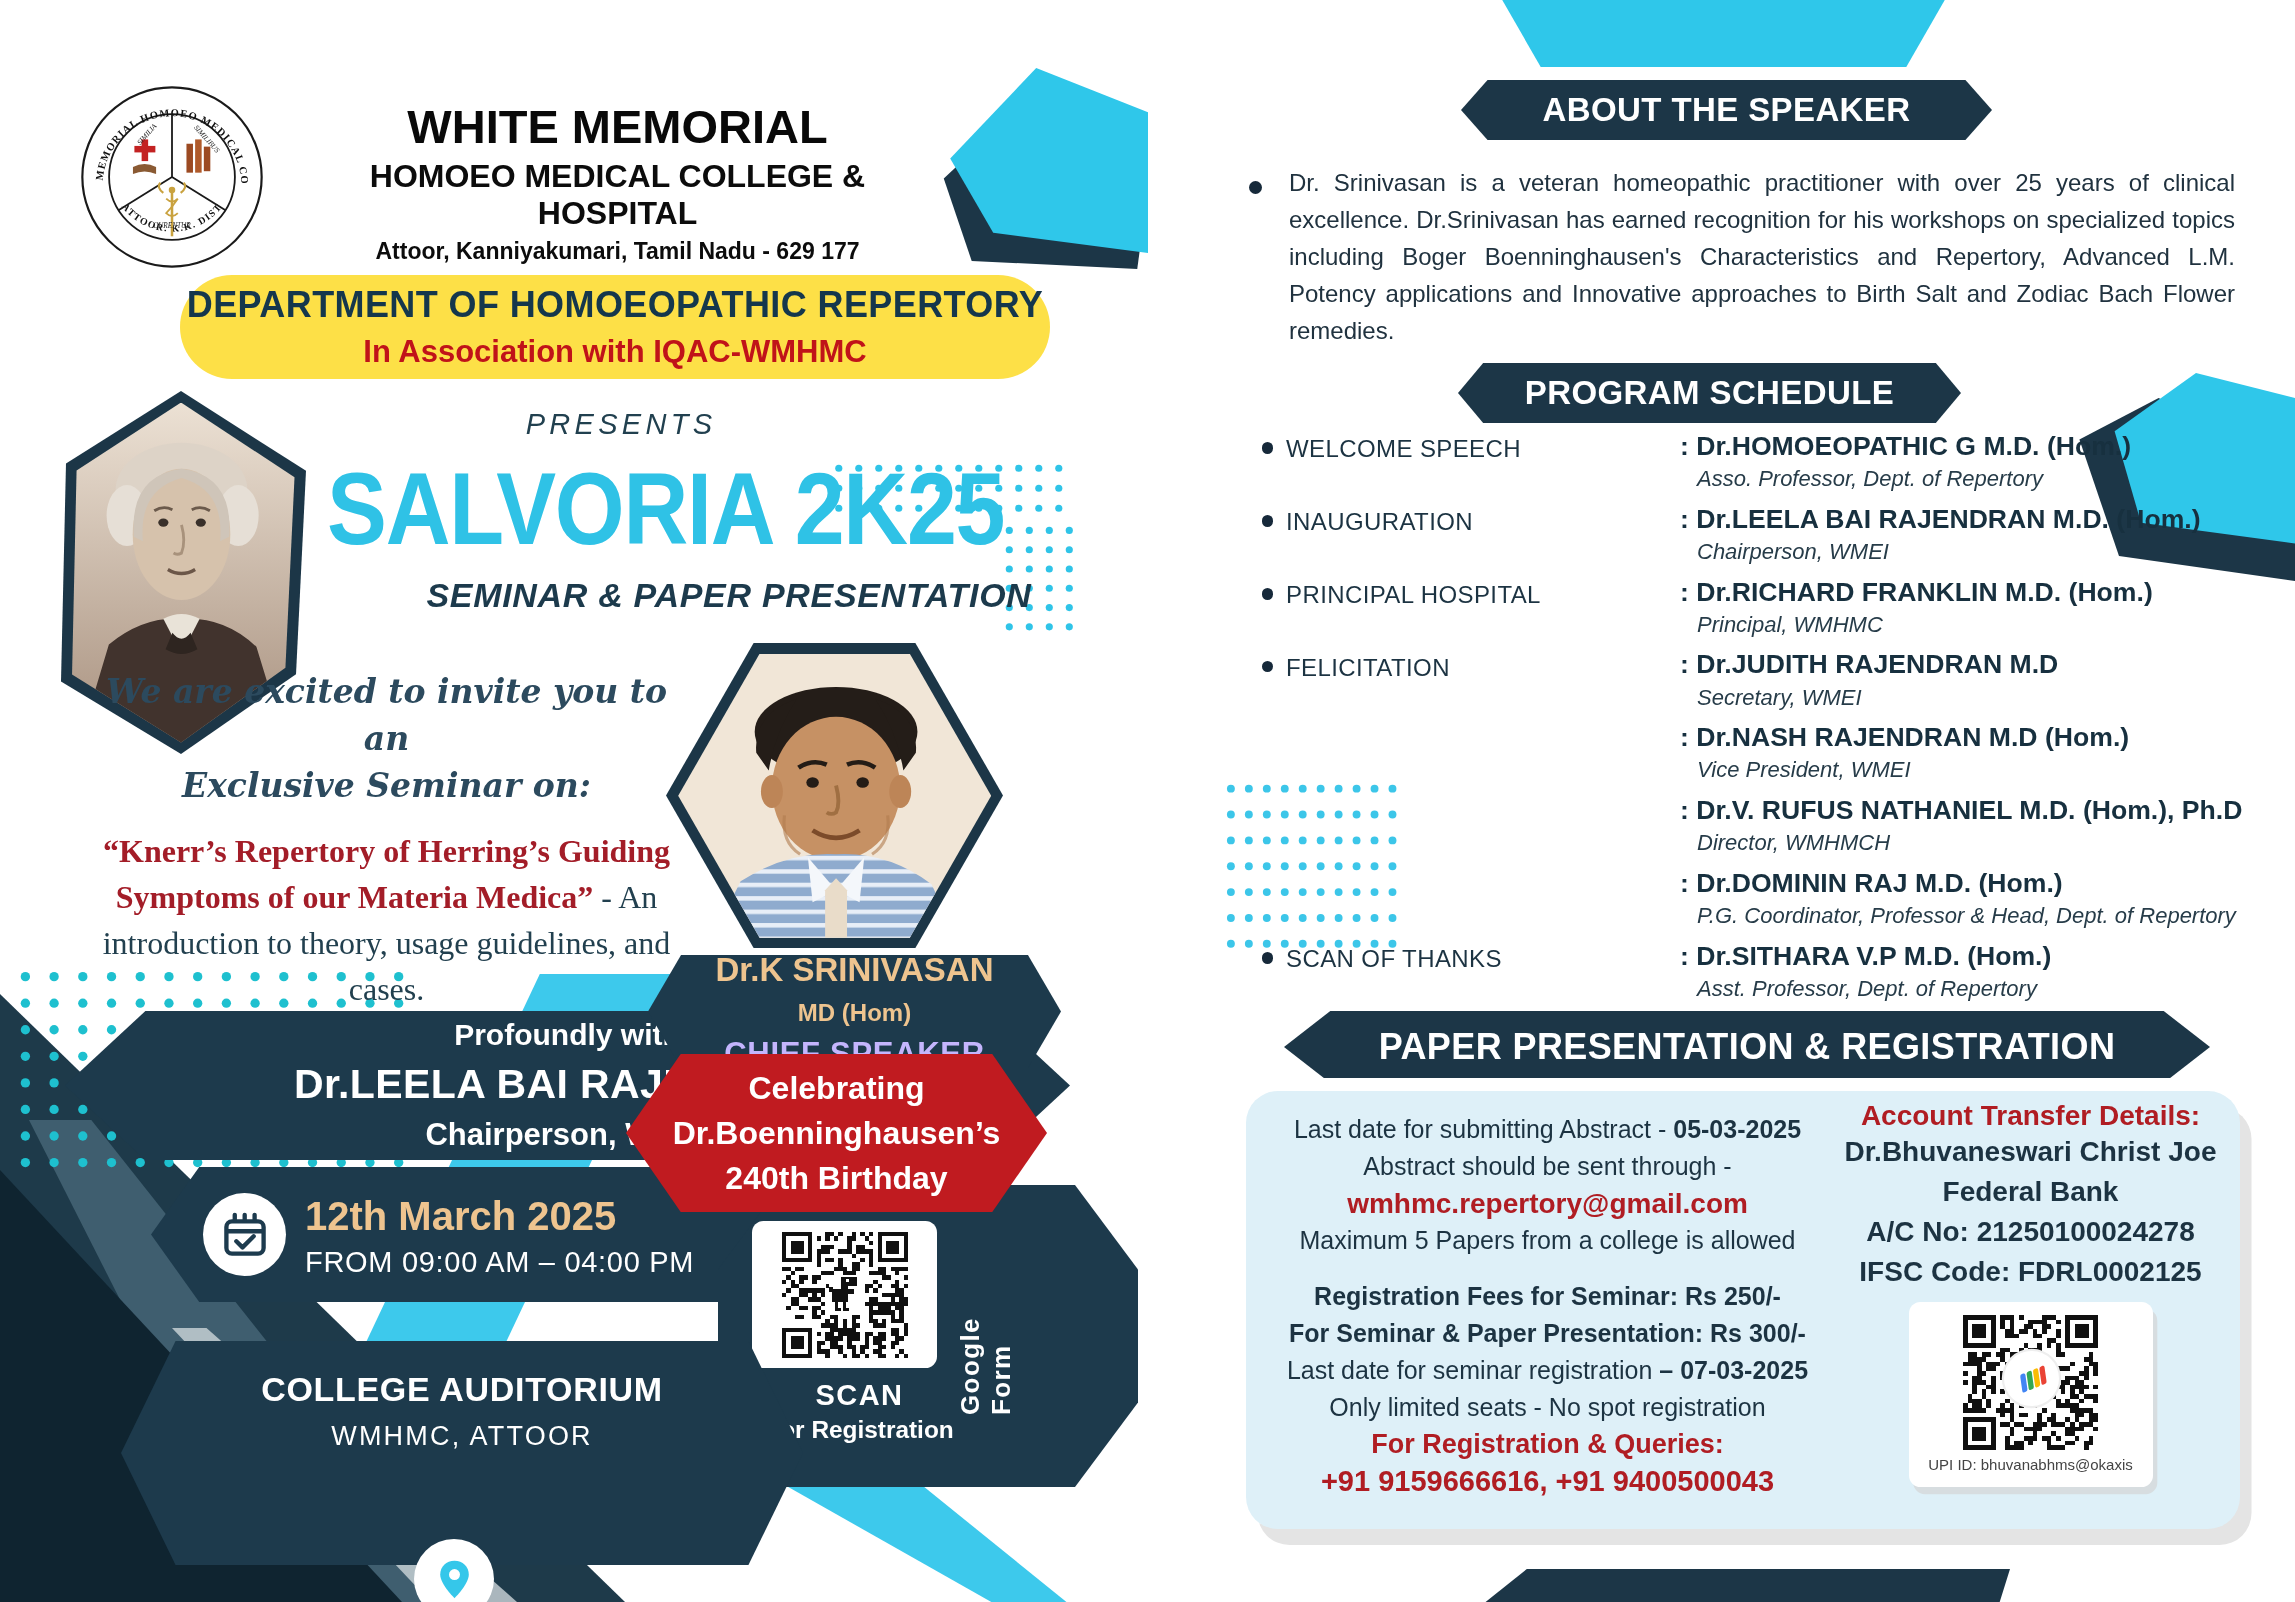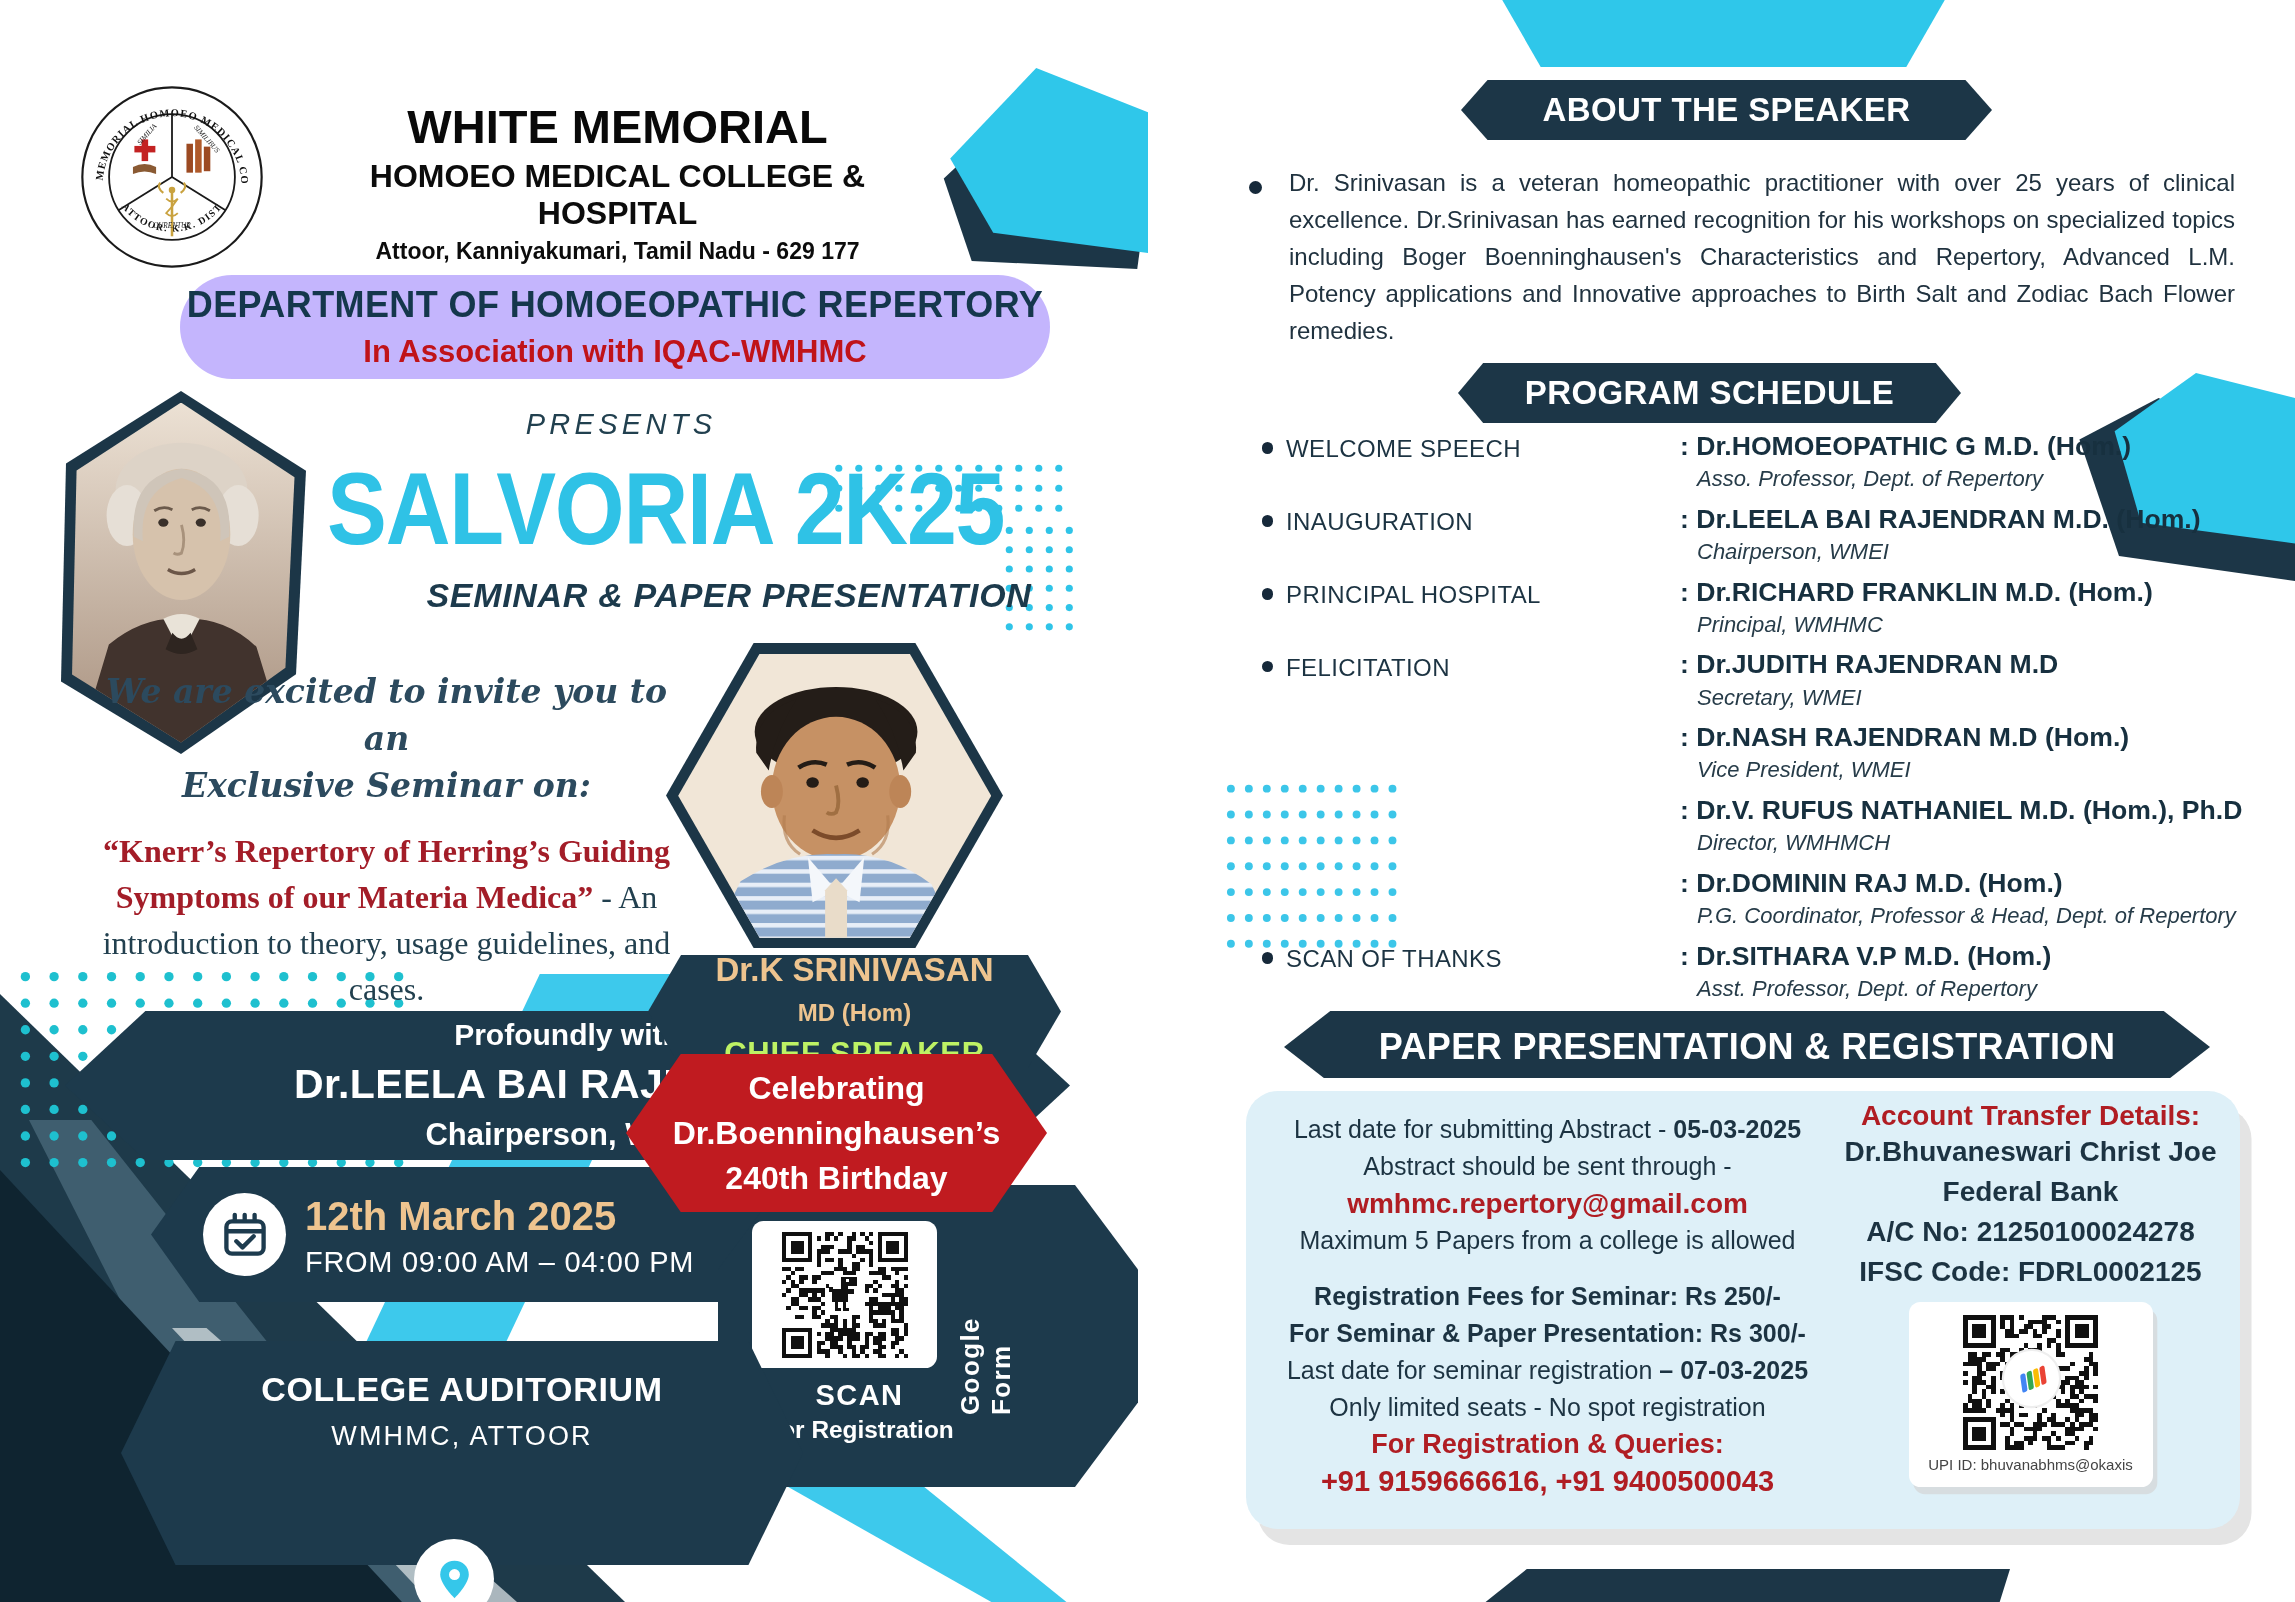--- a/index.html
+++ b/index.html
@@ -27,21 +27,21 @@
   .presents{font-size:29px;font-style:italic;color:#21404f;letter-spacing:4.3px;}
   .salvoria{font-size:102px;font-weight:bold;color:#2fc2e6;white-space:nowrap;
             display:inline-block;transform:scaleX(.88);transform-origin:left center;letter-spacing:-1.4px;}
   .ev-sub{font-size:34px;font-weight:bold;font-style:italic;color:#1c3a4c;letter-spacing:0.7px;}
   .inv-intro{font-family:"DejaVu Serif",serif;font-style:italic;font-weight:bold;
              font-size:33px;color:#2c4a5e;line-height:47px;}
   .inv-topic{font-family:"Liberation Serif",serif;font-size:32px;line-height:46px;color:#22404f;}
   .inv-topic .q{color:#a31d28;font-weight:bold;}
   .spk-name{font-size:33px;font-weight:bold;color:#eec48f;}
   .spk-deg{font-size:24px;font-weight:bold;color:#eec48f;margin-top:10px;}
-  .spk-role{font-size:31px;font-weight:bold;color:#bef264;margin-top:8.6px;letter-spacing:0.7px;}
+  .spk-role{font-size:31px;font-weight:bold;color:#c4b5fd;margin-top:8.6px;letter-spacing:0.7px;}
   .pf-label{font-size:30px;font-weight:bold;}
   .pf-name{font-size:41px;font-weight:bold;margin-top:8.6px;letter-spacing:0.4px;}
   .pf-role{font-size:31px;font-weight:bold;margin-top:8.6px;}
   .cel{font-size:32px;font-weight:bold;color:#fff;line-height:45px;}
   .date-big{font-size:40px;font-weight:bold;color:#eec48f;}
   .date-sub{font-size:29px;color:#ffffff;margin-top:7.2px;letter-spacing:0.7px;}
   .ven-name{font-size:34px;font-weight:bold;letter-spacing:0.7px;}
   .ven-sub{font-size:27px;margin-top:11.5px;letter-spacing:2.2px;}
   .scan1{font-size:29px;font-weight:bold;color:#fff;letter-spacing:1.4px;}
   .scan2{font-size:24.4px;font-weight:bold;color:#fff;margin-top:4.3px;}
@@ -385,21 +385,21 @@
       <text x="130" y="200" font-size="10" font-style="italic" font-family="Liberation Serif,serif" fill="#222" text-anchor="middle">CURENTUR</text>
     </svg>
   </div>
 
   <div class="abs ctr" style="left:287px;top:99px;width:661px;">
     <div class="college-name">WHITE MEMORIAL</div>
     <div class="college-sub">HOMOEO MEDICAL COLLEGE &amp; HOSPITAL</div>
     <div class="college-addr">Attoor, Kanniyakumari, Tamil Nadu - 629 177</div>
   </div>
 
-  <div class="abs ctr" style="left:180px;top:275px;width:870px;height:104px;background:#c4b5fd;border-radius:53px;">
+  <div class="abs ctr" style="left:180px;top:275px;width:870px;height:104px;background:#fde047;border-radius:53px;">
     <div class="dept1">DEPARTMENT OF HOMOEOPATHIC REPERTORY</div>
     <div class="dept2">In Association with IQAC-WMHMC</div>
   </div>
 
   <div class="abs presents" style="left:470px;top:408px;width:302px;text-align:center;">PRESENTS</div>
 
   <div class="abs" style="left:56px;top:391px;width:250px;height:363px;background:#1c3647;clip-path:polygon(50% 0,100% 22%,96% 78%,50% 100%,2% 80%,4% 20%);">
     <div class="abs" style="left:11.5px;top:11.5px;width:227px;height:340px;clip-path:polygon(50% 0,100% 22%,96% 78%,50% 100%,2% 80%,4% 20%);">
       <svg viewBox="0 0 200 290" width="227" height="340" preserveAspectRatio="none">
         <defs>

